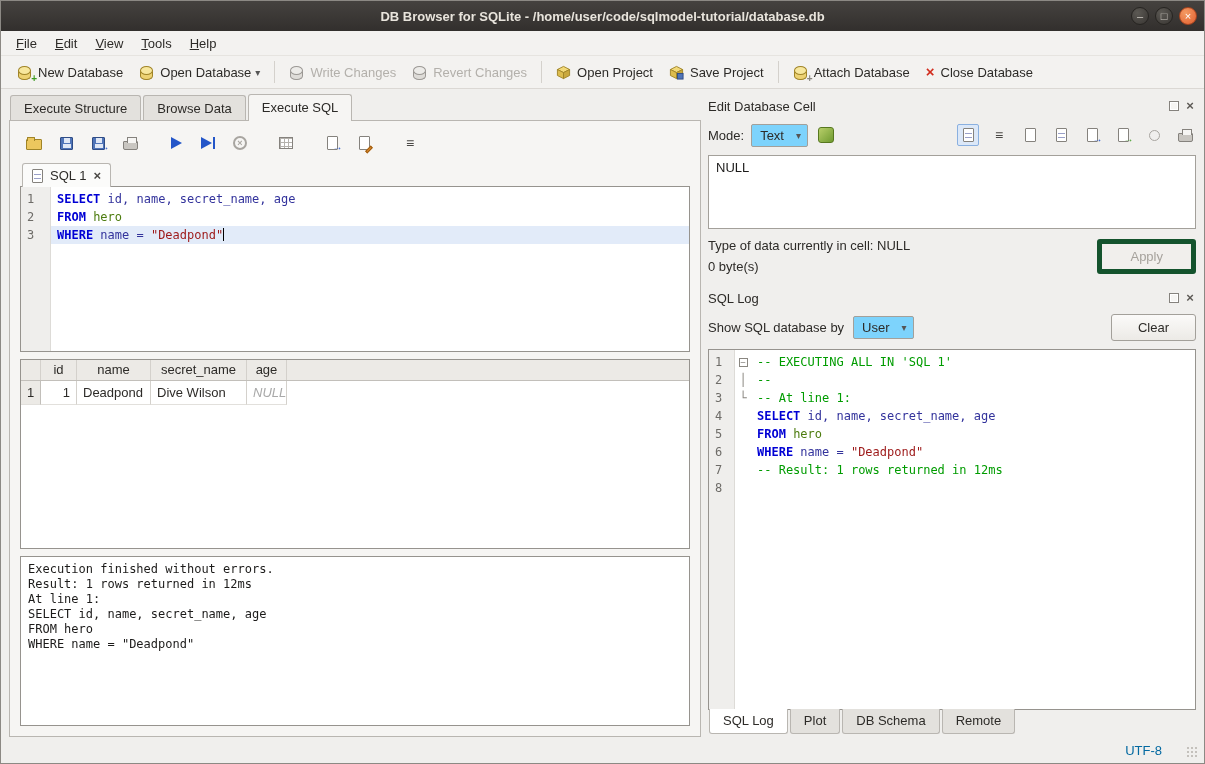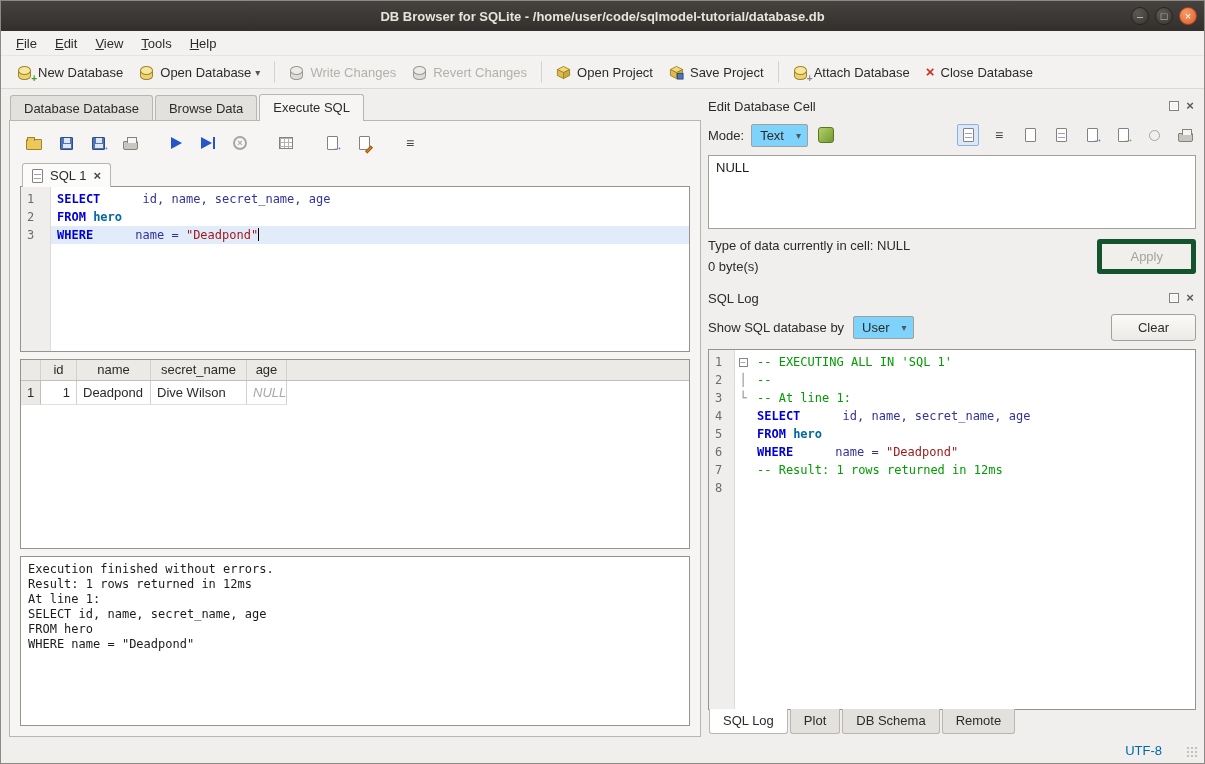--- a/index.html
+++ b/index.html
@@ -91,22 +91,22 @@
   .tab-close { font-size:13px; font-weight:bold; color:#4a4845; line-height:12px; }
   .sql-editor { height:166px; flex:0 0 166px; border:1px solid #96938e; background:#fff; display:flex;
     font-family:"DejaVu Sans Mono",monospace; font-size:12px; overflow:hidden; }
   .gutter { width:30px; flex:0 0 30px; background:#efeeec; border-right:1px solid #dddbd7;
     color:#6e6c68; text-align:left; padding:3px 0 0 6px; }
   .gutter div { height:18px; line-height:18px; }
   .code { flex:1; padding-top:3px; min-width:0; }
   .code-line { height:18px; line-height:18px; padding-left:6px; white-space:pre; }
   .code-line.current { background:#e2ebf9; }
   .kw { color:#0000d4; font-weight:bold; }
-  .idn { color:#33339c;margin-left:35px; }
-  .tbl { color:#0369a1; font-weight:bold; }
+  .idn { color:#33339c; }
+  .tbl { color:#4d7c0f; font-weight:normal; }
   .str { color:#9c1717; }
   .cmt { color:#009c00; }
   .caret { display:inline-block; width:1px; height:13px; background:#000; vertical-align:-2px; }
 
   
   .results { height:190px; flex:0 0 190px; margin-top:7px; border:1px solid #96938e; background:#fff;
     display:flex; flex-direction:column; font-size:13px; overflow:hidden; }
   .res-header { display:flex; background:#eceae6; height:21px; flex:0 0 21px; border-bottom:1px solid #c2bfba; }
   .res-header .res-cell { text-align:center; color:#2d2b28; }
   .res-cell { border-right:1px solid #d4d1cc; padding:2px 6px; overflow:hidden; white-space:nowrap; height:100%; }
@@ -245,21 +245,21 @@
     <div class="tb-btn">
       <span class="red-x">×</span>
       <span>Close Database</span>
     </div>
   </div>
 
   <div class="main">
 
     <div class="left-pane">
       <div class="tabbar">
-        <div class="tab">Database Database</div>
+        <div class="tab">Execute Structure</div>
         <div class="tab">Browse Data</div>
         <div class="tab active">Execute SQL</div>
       </div>
 
       <div class="left-body">
 
         <div class="sql-toolbar">
           <div class="sq-btn">
               <span class="folder-ico"></span>
             </div>

